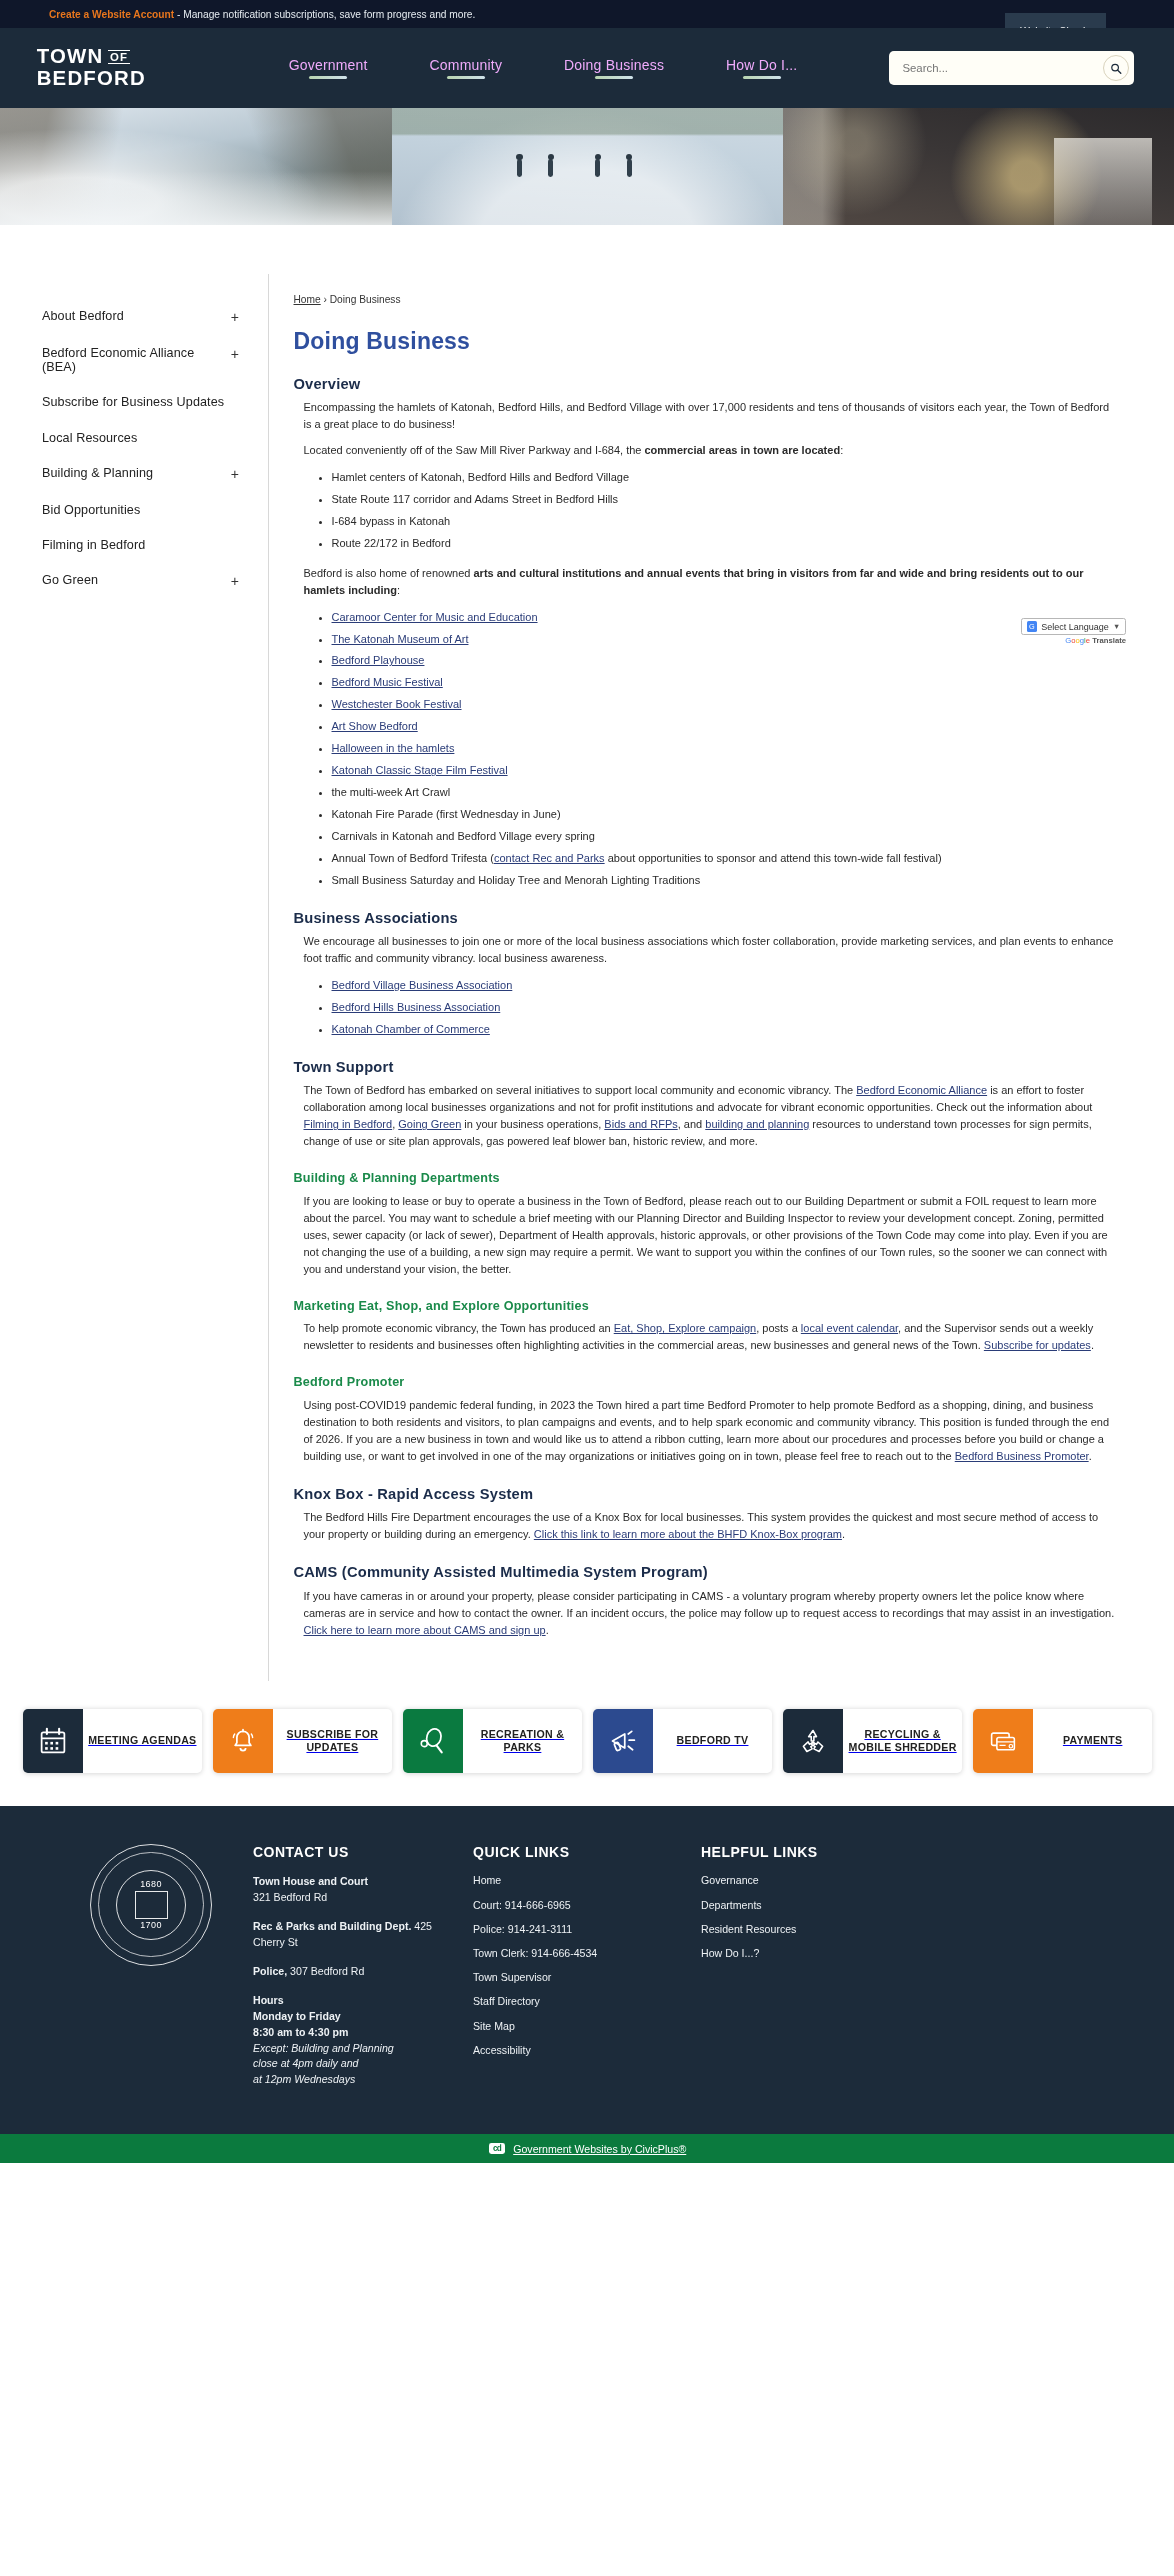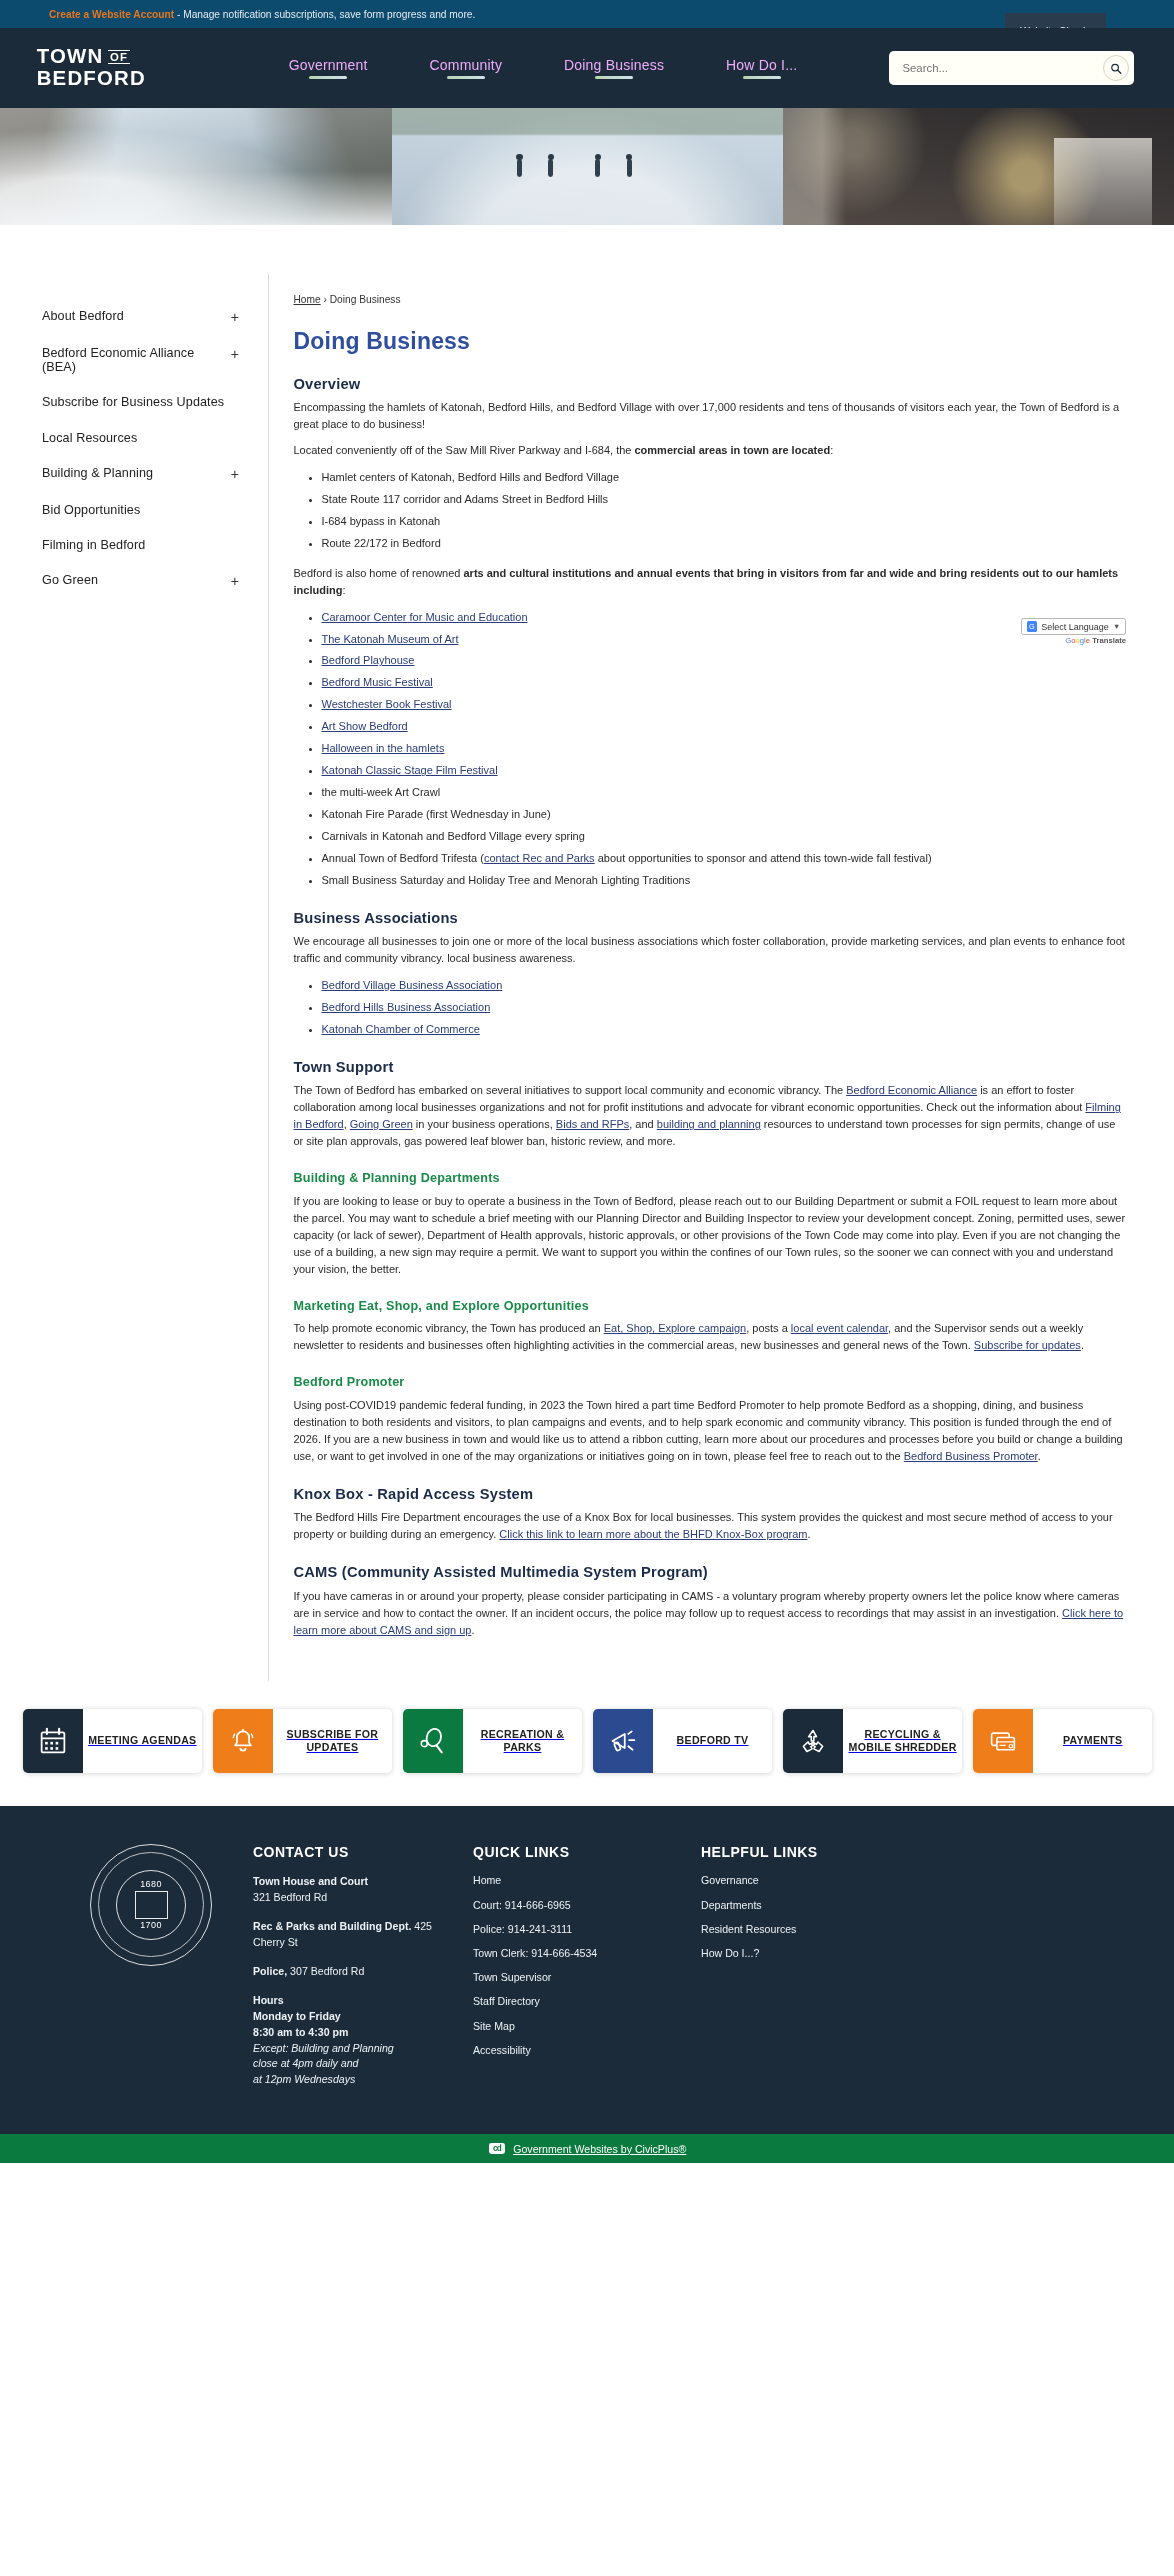--- a/index.html
+++ b/index.html
@@ -8,21 +8,21 @@
   body {
     width:1175px;
     font-family: "Liberation Sans", sans-serif;
     background:#ffffff;
     color:#222;
     -webkit-font-smoothing: antialiased;
   }
 
   
   .utility-bar {
-    background:#0c4a6e;
+    background:#0f172a;
     height:28px;
     display:flex;
     align-items:center;
     padding:0 6px 0 49px;
     position:relative;
   }
   .utility-text { font-size:10.2px; color:#e6ecf1; }
   .utility-text .acct-link { color:#e8761d; font-weight:bold; text-decoration:none; }
   .signin-btn {
     position:absolute;
@@ -182,21 +182,21 @@
   h1.page-title {
     font-size:23px; color:#2f4f9e; margin:0 0 18px;
     font-weight:bold; letter-spacing:0.2px;
   }
   h2.sec {
     font-size:14.7px; color:#1b2c4a; margin:21px 0 7.3px;
     font-weight:bold; letter-spacing:0.2px;
   }
   h2.sec.green { color:#1a8a4a; font-size:12.6px; }
   p.body, li {
-    font-size:11px; line-height:1.55; color:#2a2a2a; margin:0 0 9px;
+    font-size:11px; line-height:1.55; color:#2a2a2a; margin:0 10px 9px;
   }
   ul.dotlist { margin:9.8px 0 13px; padding-left:28px; }
   ul.dotlist li { margin-bottom:4.9px; }
   a.inline { color:#2a3c78; text-decoration:underline; }
   strong { font-weight:bold; }
 
   .translate-widget {
     position:absolute; right:49px; top:343px;
     text-align:right;
   }

